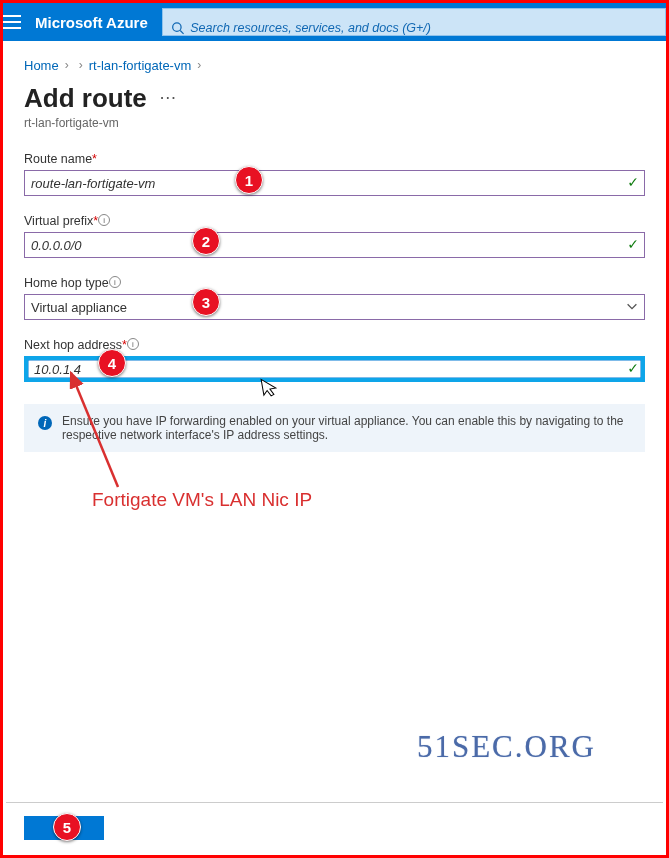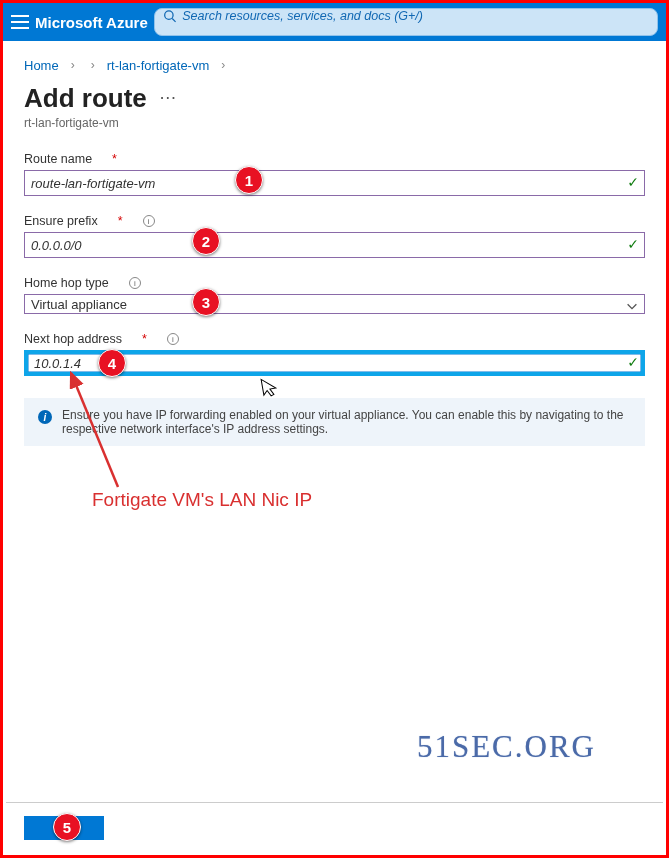--- a/index.html
+++ b/index.html
@@ -1,52 +1,52 @@
 <!DOCTYPE html>
 <html><head>
 <meta charset="utf-8">
 <style>
   * { box-sizing: border-box; margin: 0; padding: 0; }
   html, body { width: 669px; height: 858px; font-family: "Segoe UI", Arial, sans-serif; overflow: hidden; }
   .frame { width: 669px; height: 858px; border: 3px solid #ff0000; position: relative; background: #ffffff; }
   
   
-  .topbar { height: 38px; background: #0078d4; display: flex; align-items: center; padding: 0 8px; }
+  .topbar { height: 38px; background: #0078d4; display: flex; align-items: center; padding: 0 0; gap: 8px; }
   .hamburger { width: 20px; height: 20px; display: flex; flex-direction: column; justify-content: center; gap: 4px; cursor: pointer; color:#fff; }
   .hamburger span { display: block; height: 2px; background: #fff; width: 18px; }
   .brand { color: #fff; font-weight: 600; font-size: 15px; white-space: nowrap; margin-left: 4px; margin-right: 6px;}
-  .searchbox { flex: 1; background: #cce4f7; height: 28px; border-radius: 8px; display: flex; align-items: flex-start; padding: 0 8px; border:1px solid #8fc2eb;}
+  .searchbox { flex: 1; background: #cce4f7; height: 28px; border-radius: 0; display: flex; align-items: flex-end; padding: 0 8px; border:1px solid #8fc2eb;}
   .searchbox svg { width: 14px; height: 14px; margin-right: 6px; }
   .searchbox input { border: none; background: transparent; outline: none; font-size: 12.5px; color:#0060b0; width: 100%; font-style: italic; }
   .searchbox input::placeholder { color: #1168b3; font-style: italic; }
 
   
   .content { position: absolute; top: 41px; left: 3px; right: 3px; bottom: 3px; padding: 14px 18px 0 18px; }
   
   
-  .breadcrumb { font-size: 13px; color: #0067b8; display: flex; flex-wrap: wrap; gap: 8px; margin-bottom: 10px;}
+  .breadcrumb { font-size: 13px; color: #0067b8; display: flex; flex-wrap: wrap; gap: 2px; margin-bottom: 10px;}
   .breadcrumb a { color: #0067b8; text-decoration: none; cursor: pointer; }
   .breadcrumb .chev { color: #888; margin: 0 4px; font-size: 12px;}
   
   
   .title-row { display: flex; align-items: flex-start; gap: 12px; }
   .page-title { font-size: 26px; font-weight: 600; color: #222; }
   .subtitle { font-size: 12px; color: #666; margin-top: 2px; margin-bottom: 22px;}
   .ellipsis { font-size: 18px; color: #555; letter-spacing: 1px; cursor:pointer;}
 
   
   .field { margin-bottom: 18px; }
-  .field-label { font-size: 12.5px; color: #333; display: flex; align-items: center; gap: 20px; margin-bottom: 4px;}
+  .field-label { font-size: 12.5px; color: #333; display: flex; gap: 0; margin-bottom: 4px;}
   .req { color: #d40000; }
   .info-icon { width: 12px; height: 12px; border: 1px solid #888; border-radius: 50%; display: inline-flex; align-items: center; justify-content:center; font-size:8px; color:#666; cursor:pointer;}
   .text-input-wrap, .select-wrap { position: relative; width: 100%; }
   .text-input { width: 100%; height: 26px; border: 1px solid #8a6aa8; padding: 0 28px 0 6px; font-size: 13px; color:#333; outline:none;font-style:italic;}
   .text-input.active { border: 4px solid #0ea5e9; box-shadow: 0 0 0 0.5px #0078d4 inset;}
   .valid-check { position: absolute; right: 6px; top: 4px; color: #107c10; font-size: 14px; }
-  .select { width: 100%; height: 20px; border: 1px solid #8a6aa8; padding: 0 24px 0 6px; font-size: 13px; color:#333; background:#fff; display:flex; align-items:center; cursor:pointer;}
+  .select { width: 100%; height: 26px; border: 1px solid #8a6aa8; padding: 0 24px 0 6px; font-size: 13px; color:#333; background:#fff; display:flex; align-items:center; cursor:pointer;}
   .select-chevron { position: absolute; right: 6px; top: 5px; color:#555;}
   
   
   .infobox { background: #eef4fa; border: 0; padding: 10px 14px; font-size: 12px; color: #444; display:flex; gap:10px; margin: 22px 0 0 0;}
   .infobox .ic { width:14px; height:14px; background:#0067b8; border-radius:50%; color:#fff; font-size:10px; display:flex; align-items:center; justify-content:center; flex:0 0 14px; font-style: italic; font-weight:bold; margin-top:2px;}
   
   
   .annotation-text { position:absolute; left: 89px; top: 486px; color: #d93030; font-size: 19px; font-weight: 500; }
   
   
@@ -108,21 +108,21 @@
         <span class="req">*</span>
       </div>
       <div class="text-input-wrap">
         <input class="text-input" type="text" value="route-lan-fortigate-vm" style="">
         <span class="valid-check">✓</span>
       </div>
     </div>
 
     <div class="field">
       <div class="field-label">
-        <span>Ensure prefix</span>
+        <span>Virtual prefix</span>
         <span class="req">*</span>
         <span class="info-icon">i</span>
       </div>
       <div class="text-input-wrap">
         <input class="text-input" type="text" value="0.0.0.0/0" style="">
         <span class="valid-check">✓</span>
       </div>
     </div>
 
     <div class="field">

